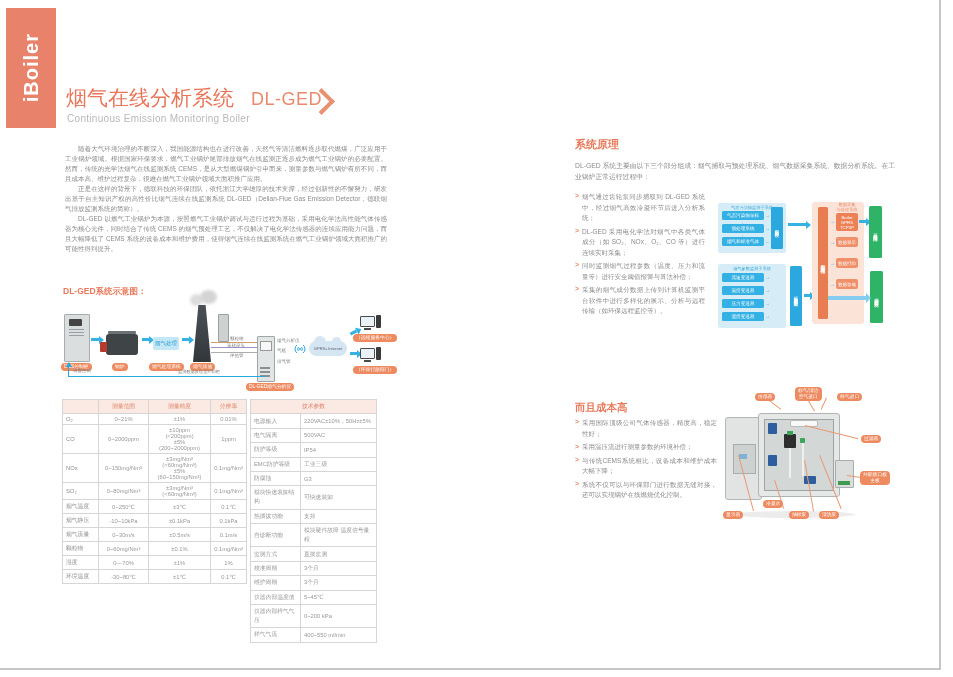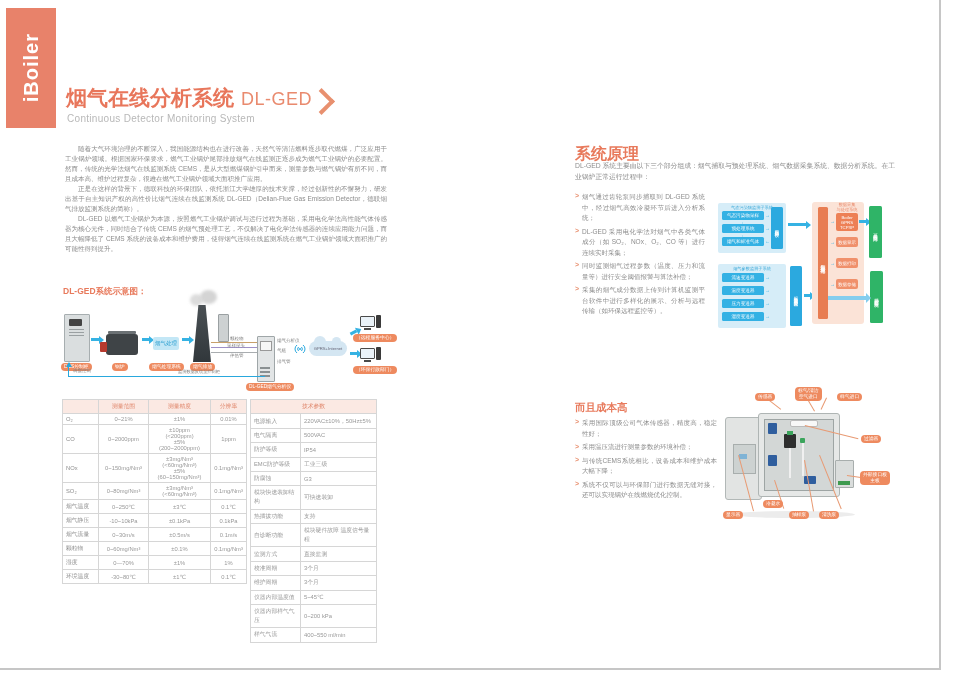--- a/index.html
+++ b/index.html
@@ -4,22 +4,22 @@
 <style>
   html,body{margin:0;padding:0;background:#fff;}
   body{font-family:"Liberation Sans","DejaVu Sans",sans-serif;}
   #page{position:relative;width:953px;height:677px;background:#fff;overflow:hidden;}
   .abs{position:absolute;}
   .pre{white-space:pre-line;}
   
   #brand{left:6px;top:8px;width:50px;height:120px;background:#E8826A;display:flex;align-items:center;justify-content:center;}
   #brand span{writing-mode:vertical-rl;transform:rotate(180deg);color:#fff;font-size:20px;font-weight:600;letter-spacing:1px;}
   
-  .title-cn{color:#E8765B;font-size:21px;font-weight:bold;}
-  .title-model{color:#E98A6E;font-size:18px;font-weight:400;margin-left:7px;letter-spacing:.5px;}
+  .title-cn{color:#E8765B;font-size:21px;font-weight:normal;}
+  .title-model{color:#E98A6E;font-size:18px;font-weight:400;margin-left:17px;letter-spacing:.5px;}
   .subtitle{color:#B8B8B8;font-size:10px;letter-spacing:.3px;}
   .chev{width:15px;height:15px;border-top:4.5px solid #E8906F;border-right:4.5px solid #E8906F;transform:rotate(45deg);}
   
   .para{font-size:6.5px;line-height:10px;color:#8C8C8C;text-align:justify;text-indent:2em;margin:0 0 0 0;}
   .sec-h{color:#E87A5C;font-weight:bold;}
   
   .blist{list-style:none;margin:0;padding:0;}
   .blist li{display:flex;gap:3px;margin-bottom:3px;}
   .bmark{color:#E8906F;font-weight:bold;font-size:7px;line-height:10.5px;flex:0 0 auto;transform:scaleY(1.15);}
   .btext{font-size:6.5px;line-height:10.5px;color:#8C8C8C;text-align:justify;}
@@ -70,21 +70,21 @@
   <div class="abs" style="left:0;top:668px;width:941px;height:2px;background:#C6C6C6;"></div>
 
   <div id="brand" class="abs">
     <span>iBoiler</span>
   </div>
 
   <div class="abs" style="left:66px;top:84px;white-space:nowrap;">
     <span class="title-cn">烟气在线分析系统</span><span class="title-model">DL-GED</span>
   </div>
   <div class="abs chev" style="left:312px;top:92px;"></div>
-  <div class="abs subtitle" style="left:67px;top:113px;">Continuous Detector Monitoring System</div>
+  <div class="abs subtitle" style="left:67px;top:113px;">Continuous Emission Monitoring Boiler</div>
 
   <div class="abs" style="left:65px;top:144px;width:322px;">
     <p class="para">随着大气环境治理的不断深入，我国能源结构也在进行改善，天然气等清洁燃料逐步取代燃煤，广泛应用于工业锅炉领域。根据国家环保要求，燃气工业锅炉尾部排放烟气在线监测正逐步成为燃气工业锅炉的必要配置。然而，传统的光学法烟气在线监测系统 CEMS，是从大型燃煤锅炉引申而来，测量参数与燃气锅炉有所不同，而且成本高、维护过程复杂，很难在燃气工业锅炉领域大面积推广应用。</p>
     <p class="para">正是在这样的背景下，德联科技的环保团队，依托浙江大学雄厚的技术支撑，经过创新性的不懈努力，研发出基于自主知识产权的高性价比烟气连续在线监测系统 DL-GED（Delian-Flue Gas Emission Detector，德联烟气排放监测系统的简称）。</p>
     <p class="para">DL-GED 以燃气工业锅炉为本源，按照燃气工业锅炉调试与运行过程为基础，采用电化学法高性能气体传感器为核心元件，同时结合了传统 CEMS 的烟气预处理工艺，不仅解决了电化学法传感器的连续应用能力问题，而且大幅降低了 CEMS 系统的设备成本和维护费用，使得烟气连续在线监测系统在燃气工业锅炉领域大面积推广的可能性得到提升。</p>
   </div>
 
   <div class="abs sec-h" style="left:63px;top:286px;font-size:8.5px;">DL-GED系统示意图：</div>
 
   <div class="abs" style="left:60px;top:296px;width:335px;height:100px;">
@@ -326,21 +326,21 @@
           <td>仪器内部样气气压</td>
           <td>0~200 kPa</td>
         </tr>
         <tr>
           <td>样气气流</td>
           <td>400~550 ml/min</td>
         </tr>
       </tbody>
   </table>
 
-  <div class="abs sec-h" style="left:575px;top:144px;font-size:16px;">系统原理</div>
+  <div class="abs sec-h" style="left:575px;top:137px;font-size:11px;">系统原理</div>
   <div class="abs" style="left:575px;top:161px;width:320px;font-size:6.8px;line-height:10.5px;color:#8C8C8C;text-align:justify;">DL-GED 系统主要由以下三个部分组成：烟气捕取与预处理系统、烟气数据采集系统、数据分析系统。在工业锅炉正常运行过程中：</div>
   <ul class="blist abs" id="principle-bullets" style="left:575px;top:192px;width:130px;">
       <li>
         <span class="bmark">&gt;</span>
         <span class="btext">烟气通过齿轮泵同步捕取到 DL-GED 系统中，经过烟气高效冷凝环节后进入分析系统；</span>
       </li>
       <li>
         <span class="bmark">&gt;</span>
         <span class="btext">DL-GED 采用电化学法对烟气中各类气体成分（如 SO₂、NOx、O₂、CO 等）进行连续实时采集；</span>
       </li>

